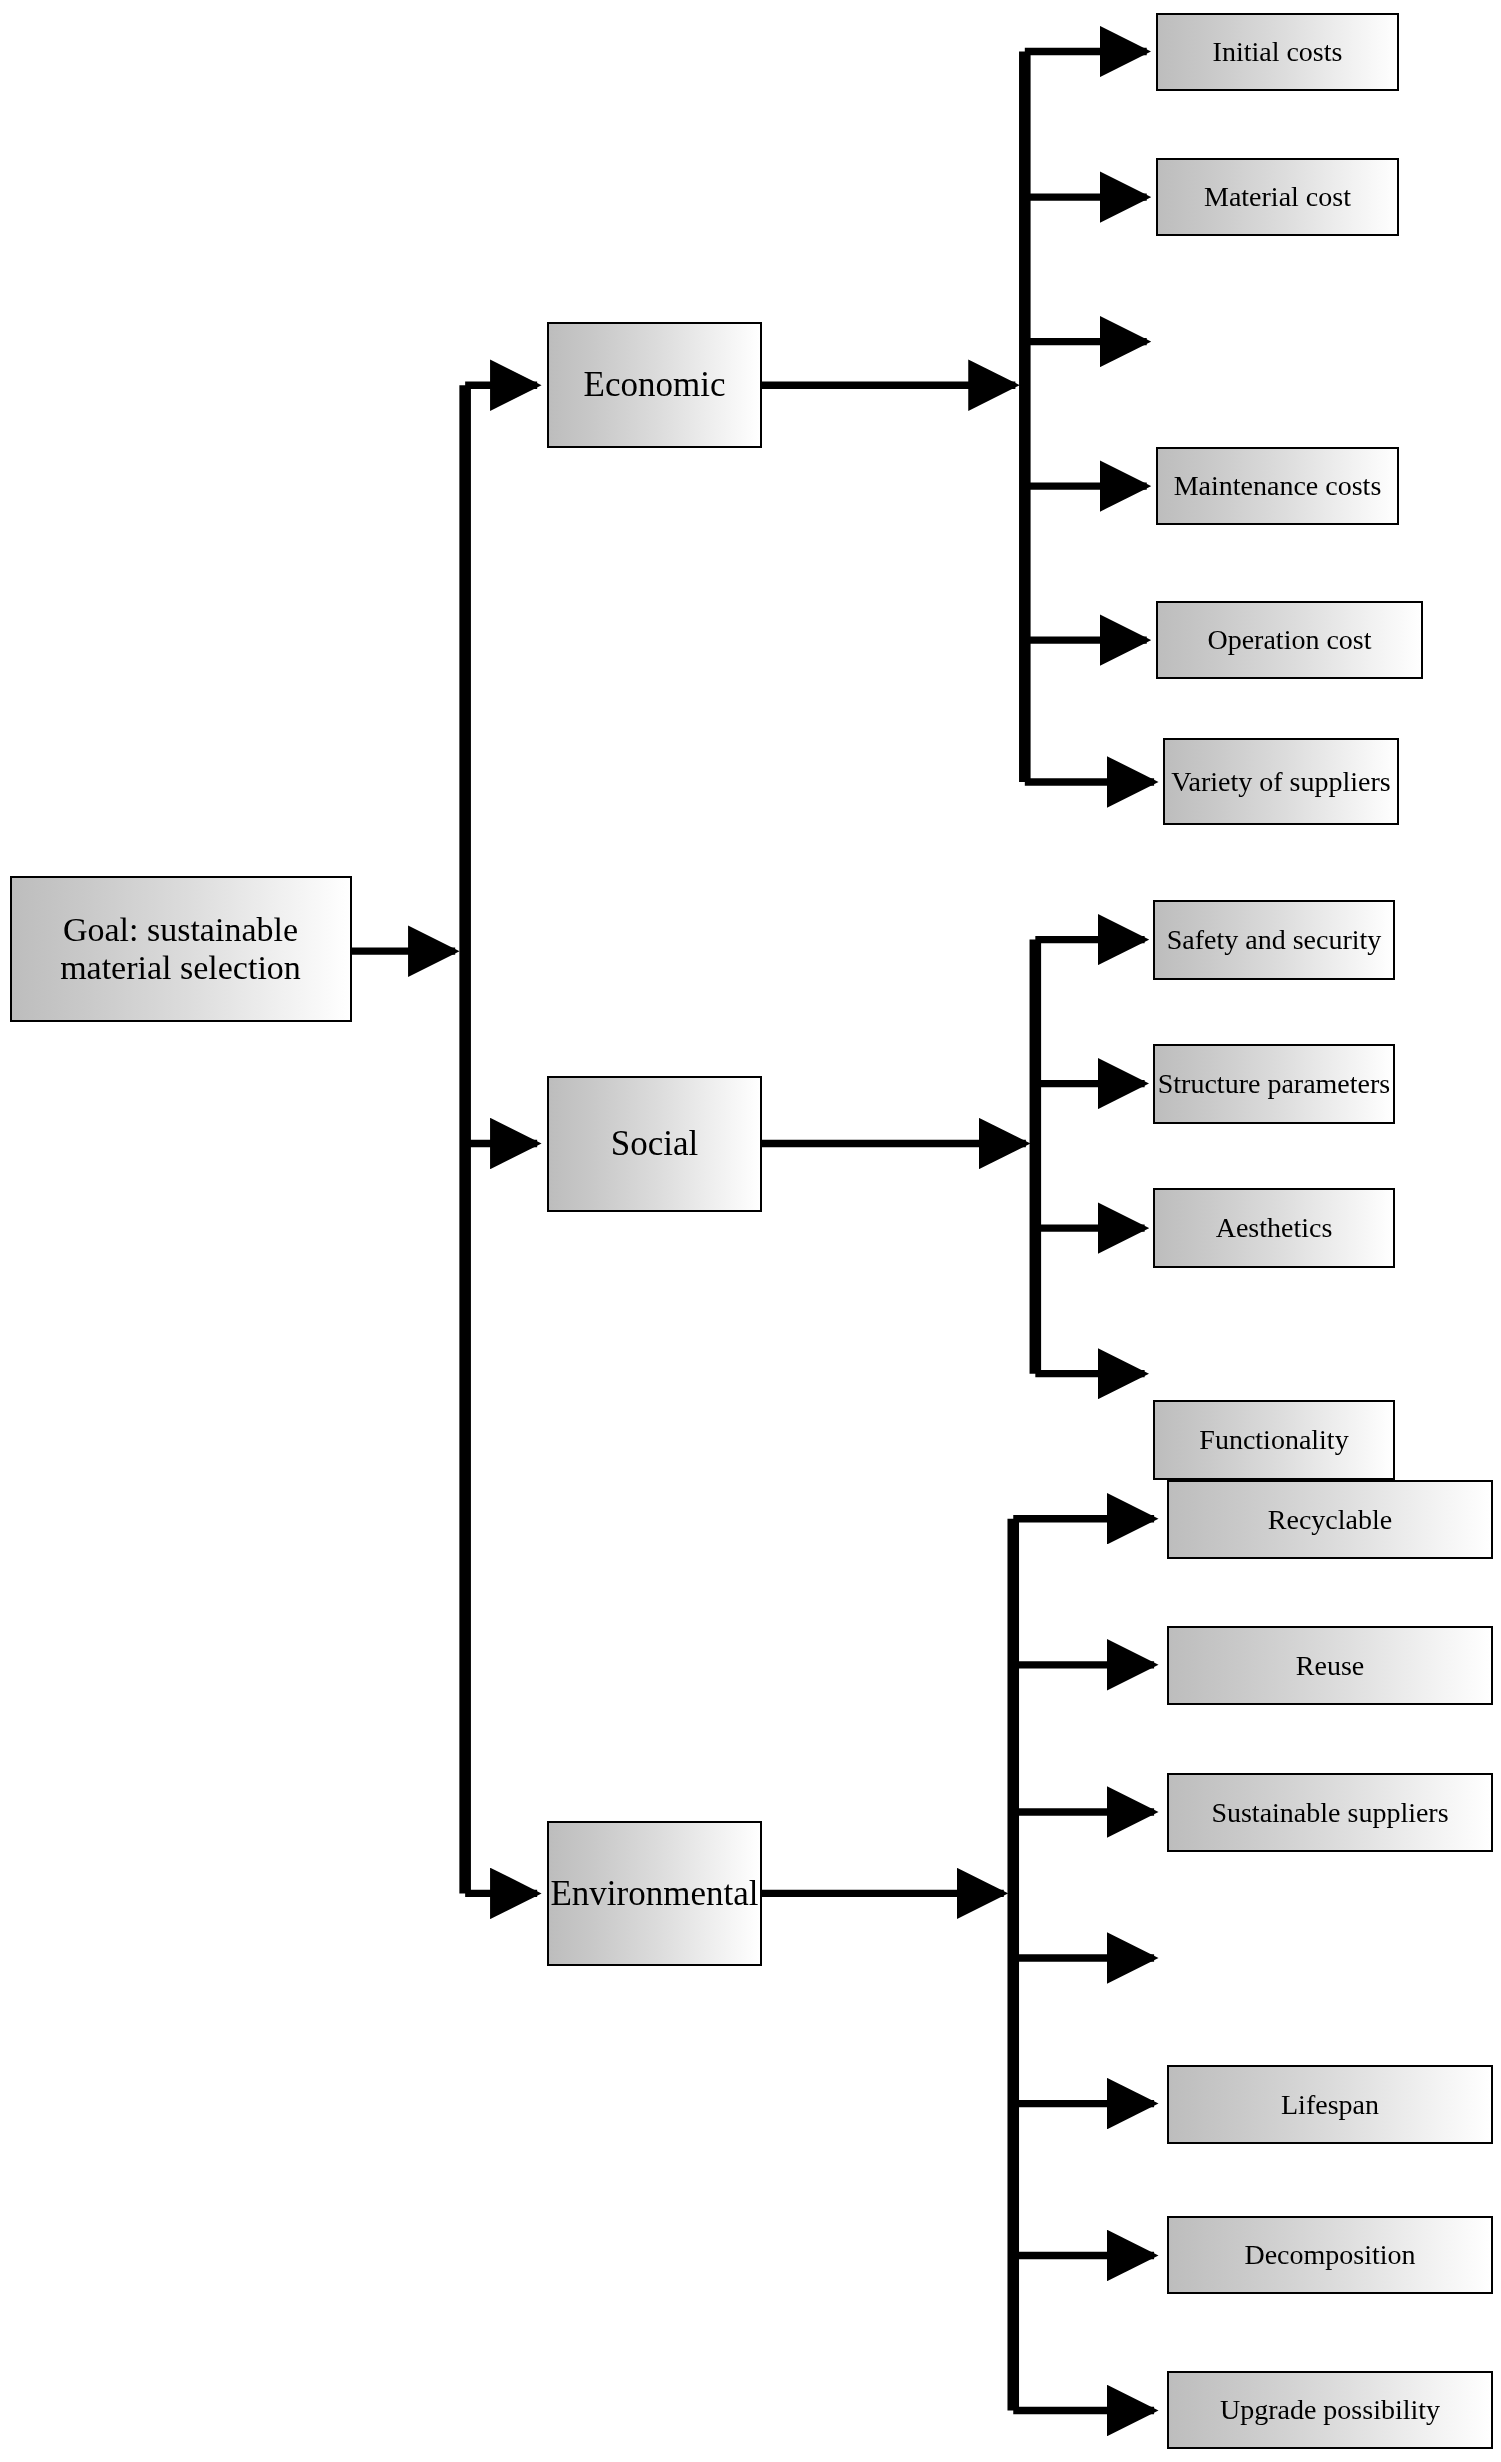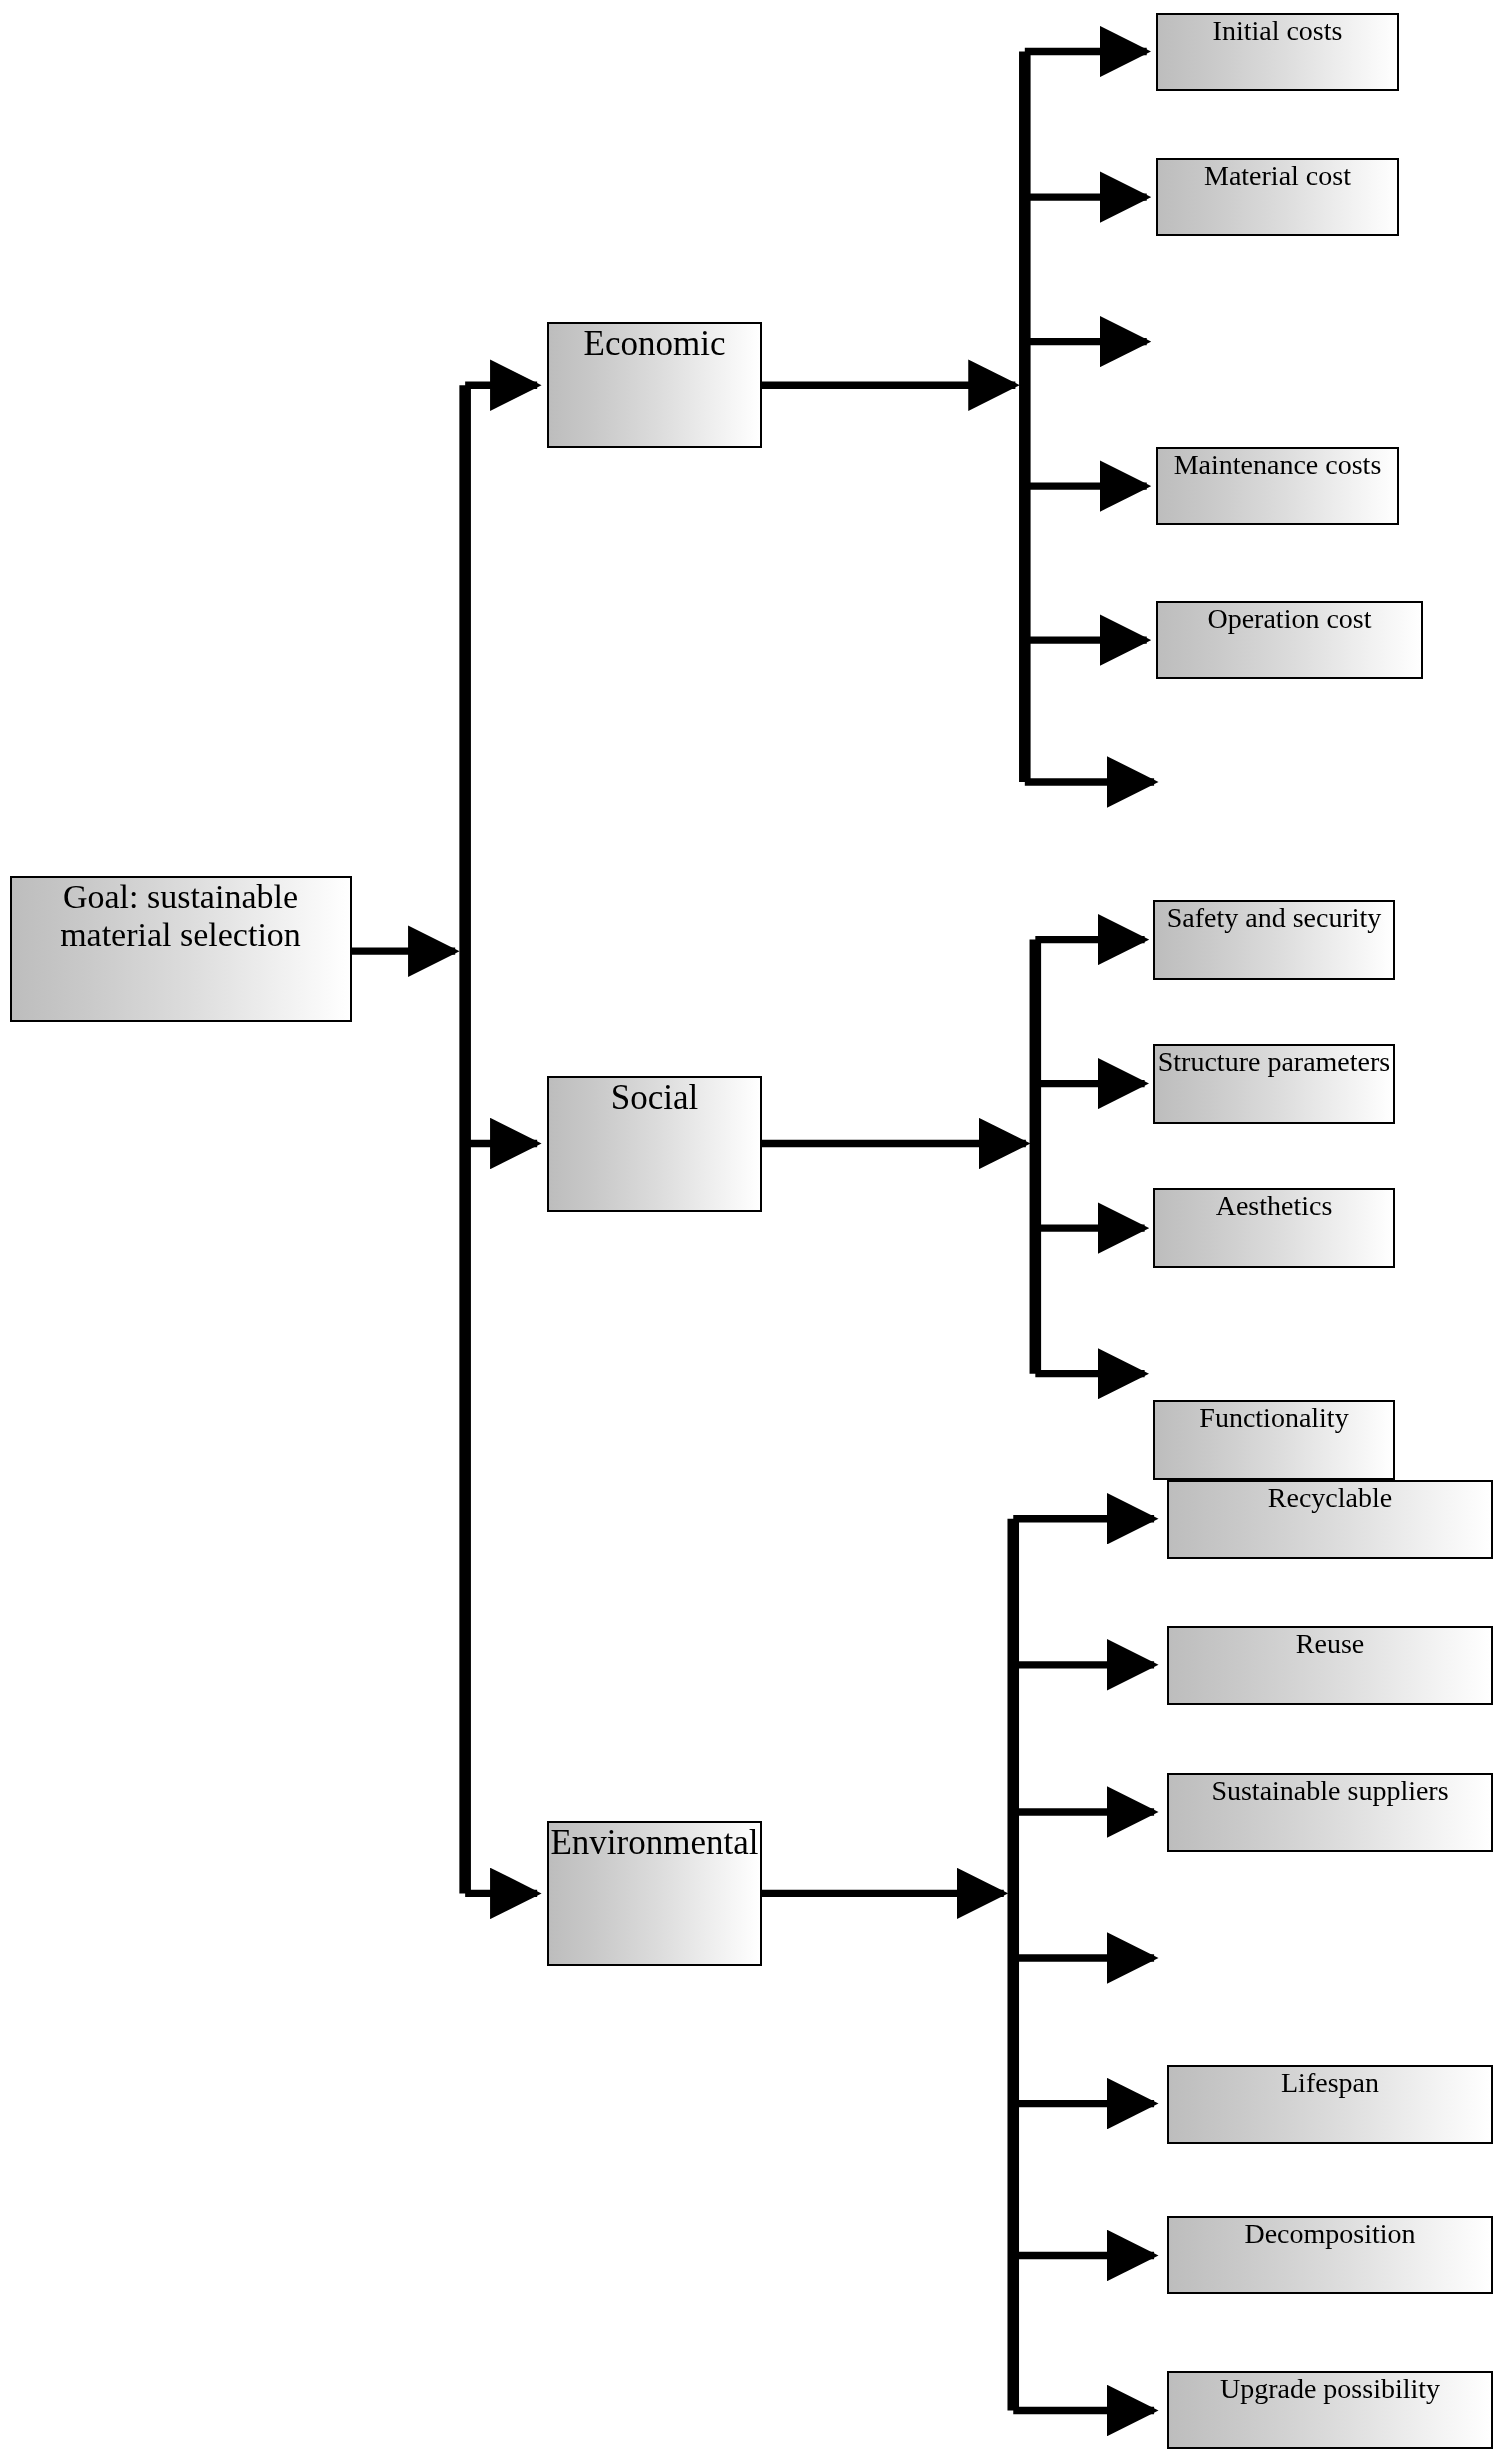--- a/index.html
+++ b/index.html
@@ -24,21 +24,21 @@
     width: 1501px;
     height: 2462px;
     pointer-events: none;
   }
   .node {
     position: absolute;
     box-sizing: border-box;
     border: 2.6px solid #000000;
     background: linear-gradient(to right, #bdbdbd 0%, #c9c9c9 22%, #dcdcdc 52%, #efefef 78%, #ffffff 100%);
     display: flex;
-    align-items: flex-start;
+    align-items: center;
     justify-content: center;
     text-align: center;
     color: #000000;
     line-height: 1.12;
     user-select: none;
   }
   .node-goal {
     font-size: 34px;
     padding: 0 13.7px;
   }
@@ -177,20 +177,23 @@
 
 
   <div class="node node-leaf" style="left:1156px; top:447px; width:243px; height:78px;">
     <span class="node-label">Maintenance costs</span>
   </div>
 
   <div class="node node-leaf" style="left:1156px; top:601px; width:267px; height:78px;">
     <span class="node-label">Operation cost</span>
   </div>
 
+  <div class="node node-leaf" style="left:1163px; top:738px; width:236px; height:87px;">
+    <span class="node-label">Variety of suppliers</span>
+  </div>
 
   <div class="node node-leaf" style="left:1153px; top:900px; width:242px; height:80px;">
     <span class="node-label">Safety and security</span>
   </div>
 
   <div class="node node-leaf" style="left:1153px; top:1044px; width:242px; height:80px;">
     <span class="node-label">Structure parameters</span>
   </div>
 
   <div class="node node-leaf" style="left:1153px; top:1188px; width:242px; height:80px;">

